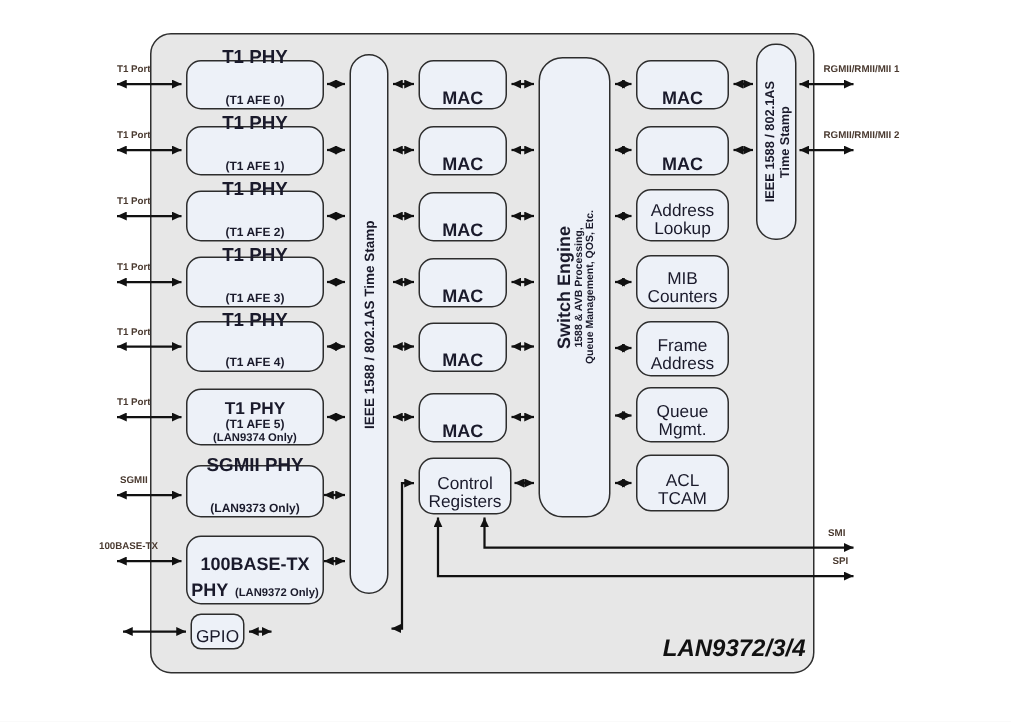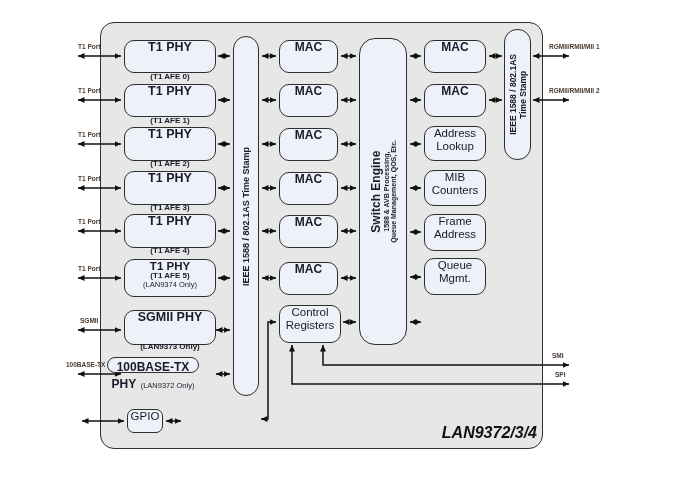--- a/index.html
+++ b/index.html
@@ -3,25 +3,25 @@
 <meta charset="utf-8">
 <style>
   html,body{margin:0;padding:0;background:#fff;}
   #canvas{position:relative;width:674px;height:481px;background:#fff;overflow:hidden;
           font-family:"Liberation Sans","DejaVu Sans",sans-serif;}
   #chip{position:absolute;left:100px;top:22px;width:443px;height:427px;background:#e7e7e7;
         border:1.6px solid #2f2f2f;border-radius:14px;box-sizing:border-box;z-index:1;}
   #wires{position:absolute;left:0;top:0;z-index:2;}
   .blk{position:absolute;background:#edf1f8;border:1.4px solid #2d2d2d;border-radius:10px;
        box-sizing:border-box;display:flex;flex-direction:column;align-items:center;
-       justify-content:flex-start;z-index:3;color:#1a1a2b;text-align:center;line-height:1.08;}
+       justify-content:flex-end;z-index:3;color:#1a1a2b;text-align:center;line-height:1.08;}
   .blk .t{font-weight:bold;font-size:12.5px;letter-spacing:0px;}
   .blk .tm{font-weight:bold;font-size:12px;}
   .blk .s{font-size:8px;font-weight:600;margin-top:18px;}
-  .blk .n{font-size:7.5px;font-weight:400;}
+  .blk .n{font-size:7.5px;font-weight:700;}
   .blk .plain{font-size:11.5px;font-weight:400;line-height:1.1;}
   .bar{position:absolute;background:#edf1f8;border:1.4px solid #2d2d2d;border-radius:13px;
        box-sizing:border-box;display:flex;align-items:center;justify-content:center;z-index:3;
        color:#1a1a2b;}
   .vtext{writing-mode:vertical-rl;transform:rotate(180deg);text-align:center;}
   .portlabel{position:absolute;font-size:6.5px;font-weight:700;color:#4a3a30;z-index:4;
              white-space:nowrap;}
   #chip-label{position:absolute;left:380px;top:424px;width:157px;text-align:right;
               font-size:16px;font-weight:bold;font-style:italic;color:#111;z-index:4;
               letter-spacing:0px;}
@@ -128,21 +128,21 @@
   </div>
   <div class="blk" style="left:124px;top:259px;width:92px;height:38px">
     <div class="t" style="font-size:11.5px">T1 PHY</div>
     <div class="s" style="margin-top:0">(T1 AFE 5)</div>
     <div class="n">(LAN9374 Only)</div>
   </div>
   <div class="blk" style="left:124px;top:310px;width:92px;height:35px">
     <div class="t">SGMII PHY</div>
     <div class="s">(LAN9373 Only)</div>
   </div>
-  <div class="blk" style="left:107px;top:357px;width:92px;height:16px;padding:0 2px">
+  <div class="blk" style="left:124px;top:357px;width:92px;height:46px;padding:0 2px">
     <div style="line-height:1.05">
       <span class="tm">100BASE-TX PHY</span>
       <span class="n">(LAN9372 Only)</span>
     </div>
   </div>
 
   <div class="bar" style="left:233px;top:36px;width:26px;height:360px">
     <div class="vtext" style="font-size:9px;font-weight:600">IEEE 1588 / 802.1AS Time Stamp</div>
   </div>
 
@@ -188,20 +188,23 @@
     </div>
   <div class="blk" style="left:424px;top:170px;width:62px;height:36px">
       <div class="plain">MIB Counters</div>
     </div>
   <div class="blk" style="left:424px;top:214px;width:62px;height:37px">
       <div class="plain">Frame Address</div>
     </div>
   <div class="blk" style="left:424px;top:258px;width:62px;height:37px">
       <div class="plain">Queue Mgmt.</div>
     </div>
+  <div class="blk" style="left:424px;top:303px;width:62px;height:38px">
+      <div class="plain" style="width:40px">ACL TCAM</div>
+    </div>
 
   <div class="bar" style="left:504px;top:29px;width:27px;height:131px">
     <div class="vtext">
       <div style="font-size:8.5px;font-weight:600">IEEE 1588 / 802.1AS</div>
       <div style="font-size:8.5px;font-weight:600">Time Stamp</div>
     </div>
   </div>
 
   <div class="blk" style="left:127px;top:409px;width:36px;height:24px;border-radius:7px">
     <div class="plain">GPIO</div>

